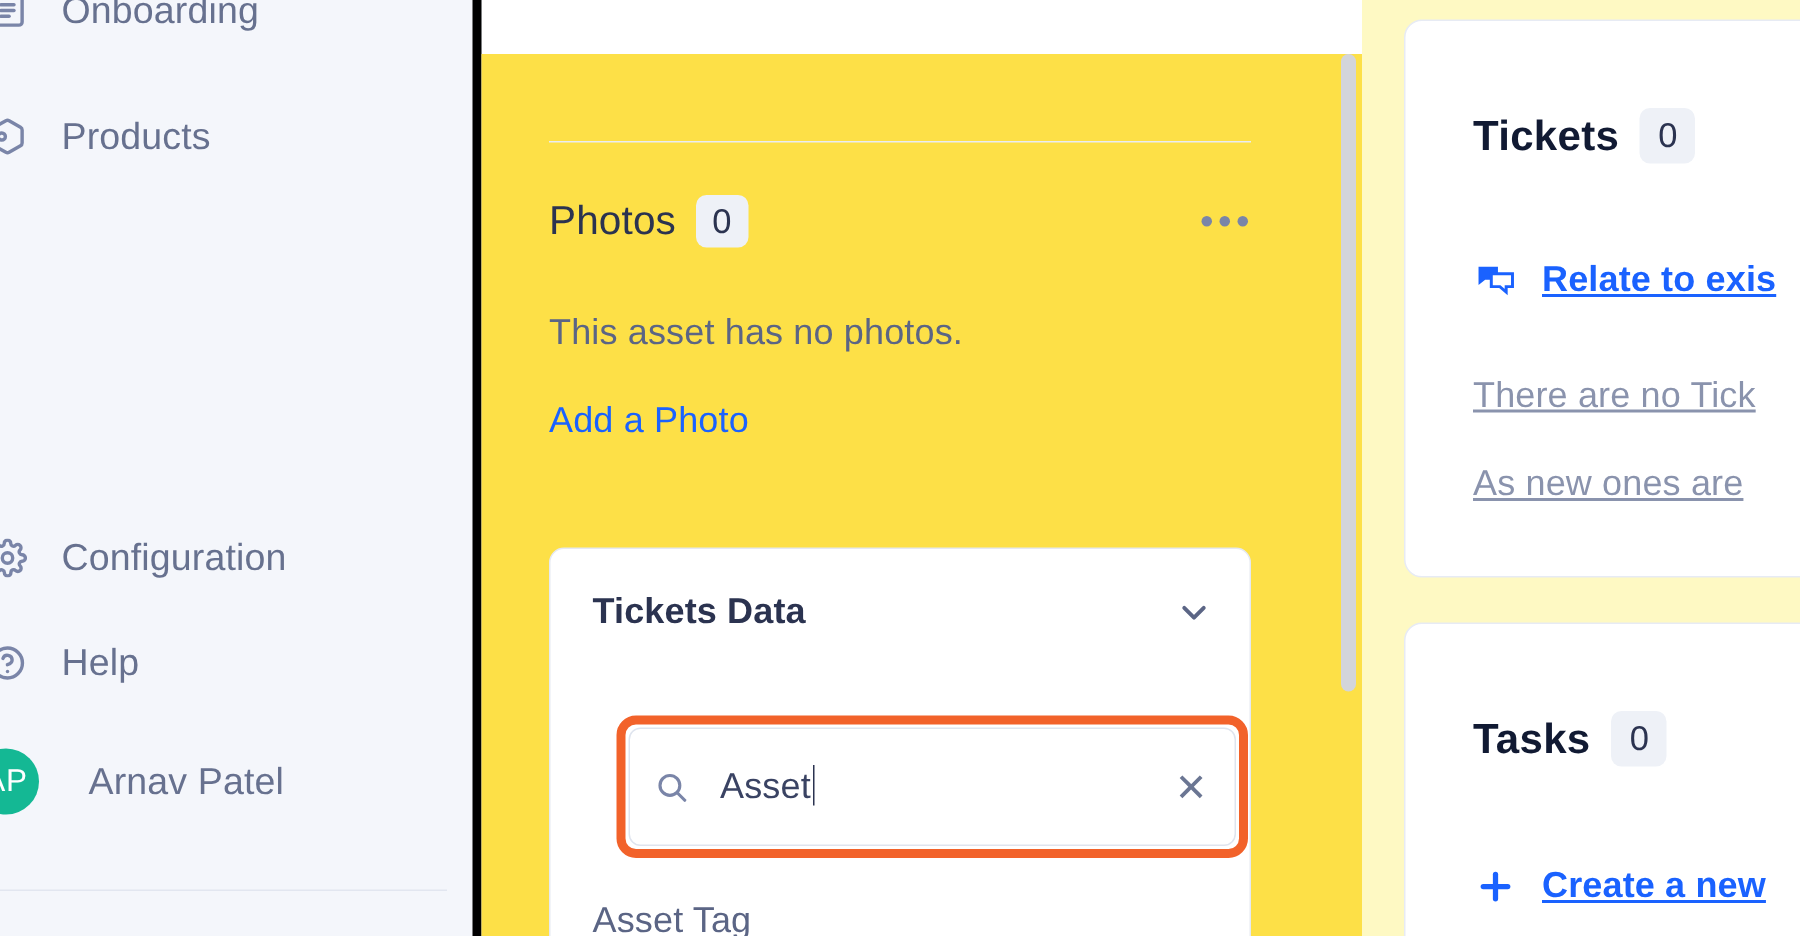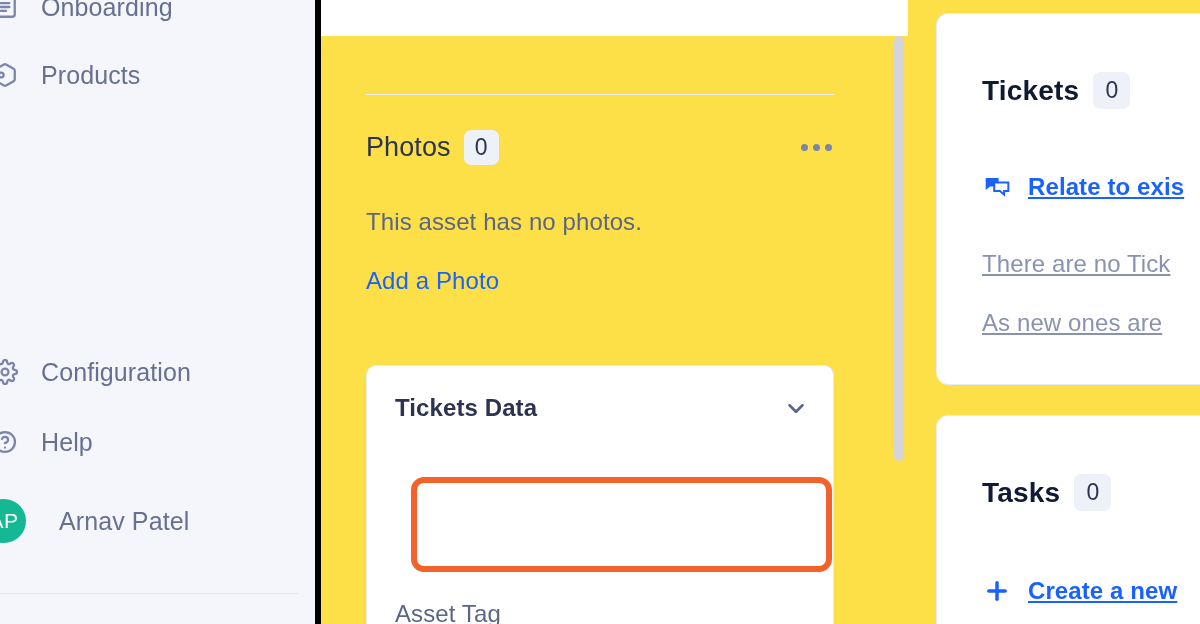--- a/index.html
+++ b/index.html
@@ -58,21 +58,21 @@
   .nav-label {
     margin-left: 23px;
     font-size: 25px;
     font-weight: 400;
     color: #67718f;
     letter-spacing: 0.1px;
     white-space: nowrap;
   }
 
   .nav-onboarding { top: -16px; }
-  .nav-products   { top: 52px; }
+  .nav-products   { top: 68px; }
   .nav-config     { top: 349px; }
   .nav-help       { top: 419px; }
   .nav-user       { top: 498px; }
 
   .avatar {
     width: 44px;
     height: 44px;
     border-radius: 50%;
     background: #14b894;
     color: #ffffff;
@@ -311,21 +311,21 @@
     border-radius: 6px;
     background: #d3d5da;
     cursor: pointer;
   }
 
   
   .right-panel {
     position: relative;
     flex: 1 1 auto;
     height: 624px;
-    background: #fde047;
+    background: #fef9c3;
     overflow: hidden;
   }
 
   .panel-card {
     position: absolute;
     left: 28px;
     width: 330px;
     background: #ffffff;
     border: 1px solid #e7ebf4;
     border-radius: 12px;
@@ -481,20 +481,30 @@
 
       <div class="internal-head">
         <span class="internal-title">Tickets Data</span>
         <span class="chevron">
           <svg width="26" height="26" viewBox="0 0 24 24" fill="none" stroke="currentColor" stroke-width="2.4" stroke-linecap="round" stroke-linejoin="round">
             <polyline points="6 9.5 12 15.5 18 9.5"></polyline>
           </svg>
         </span>
       </div>
 
+      <div class="search-box">
+        <span class="search-icon">
+          <svg width="24" height="24" viewBox="0 0 24 24" fill="none" stroke="currentColor" stroke-width="2.1" stroke-linecap="round" stroke-linejoin="round">
+            <circle cx="10.6" cy="10.6" r="6.6"></circle>
+            <line x1="15.5" y1="15.5" x2="20.5" y2="20.5"></line>
+          </svg>
+        </span>
+        <span class="search-value"><span>Asset</span><span class="caret"></span></span>
+        <span class="clear-x">✕</span>
+      </div>
 
       <div class="search-ring"></div>
 
       <div class="field-row">Asset Tag</div>
       <div class="card-rule"></div>
     </div>
 
     <div class="scroll-track">
       <div class="scroll-thumb"></div>
     </div>

